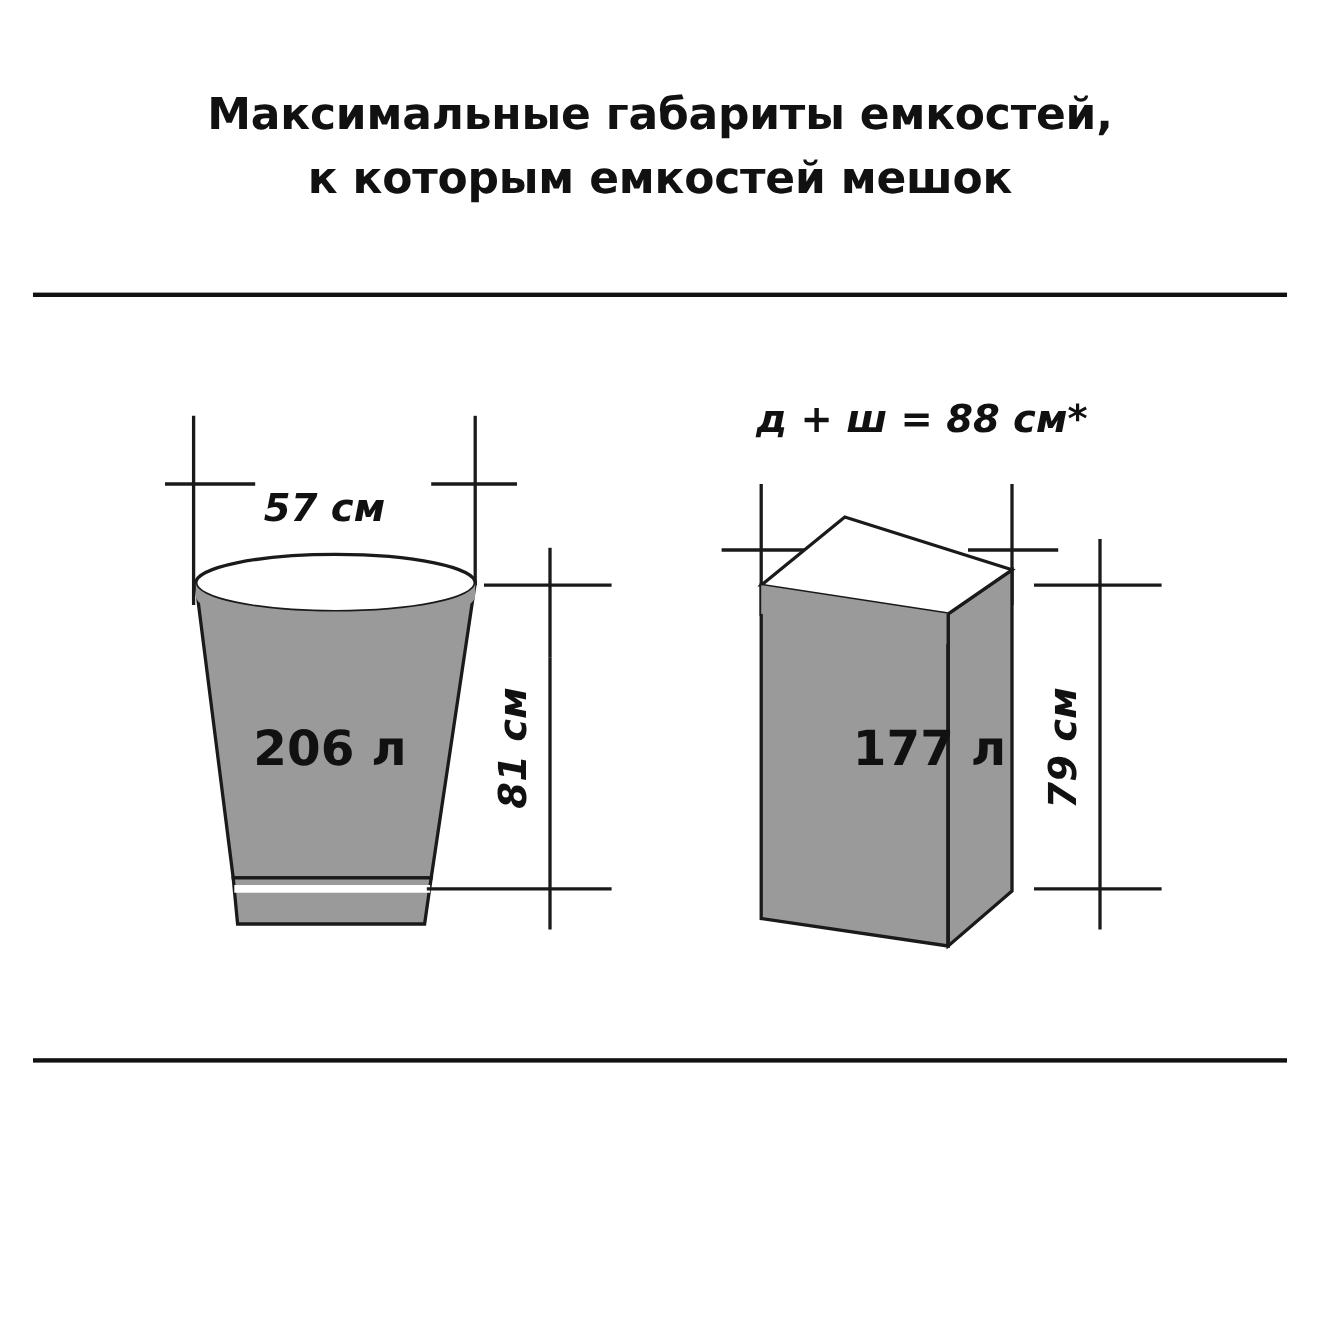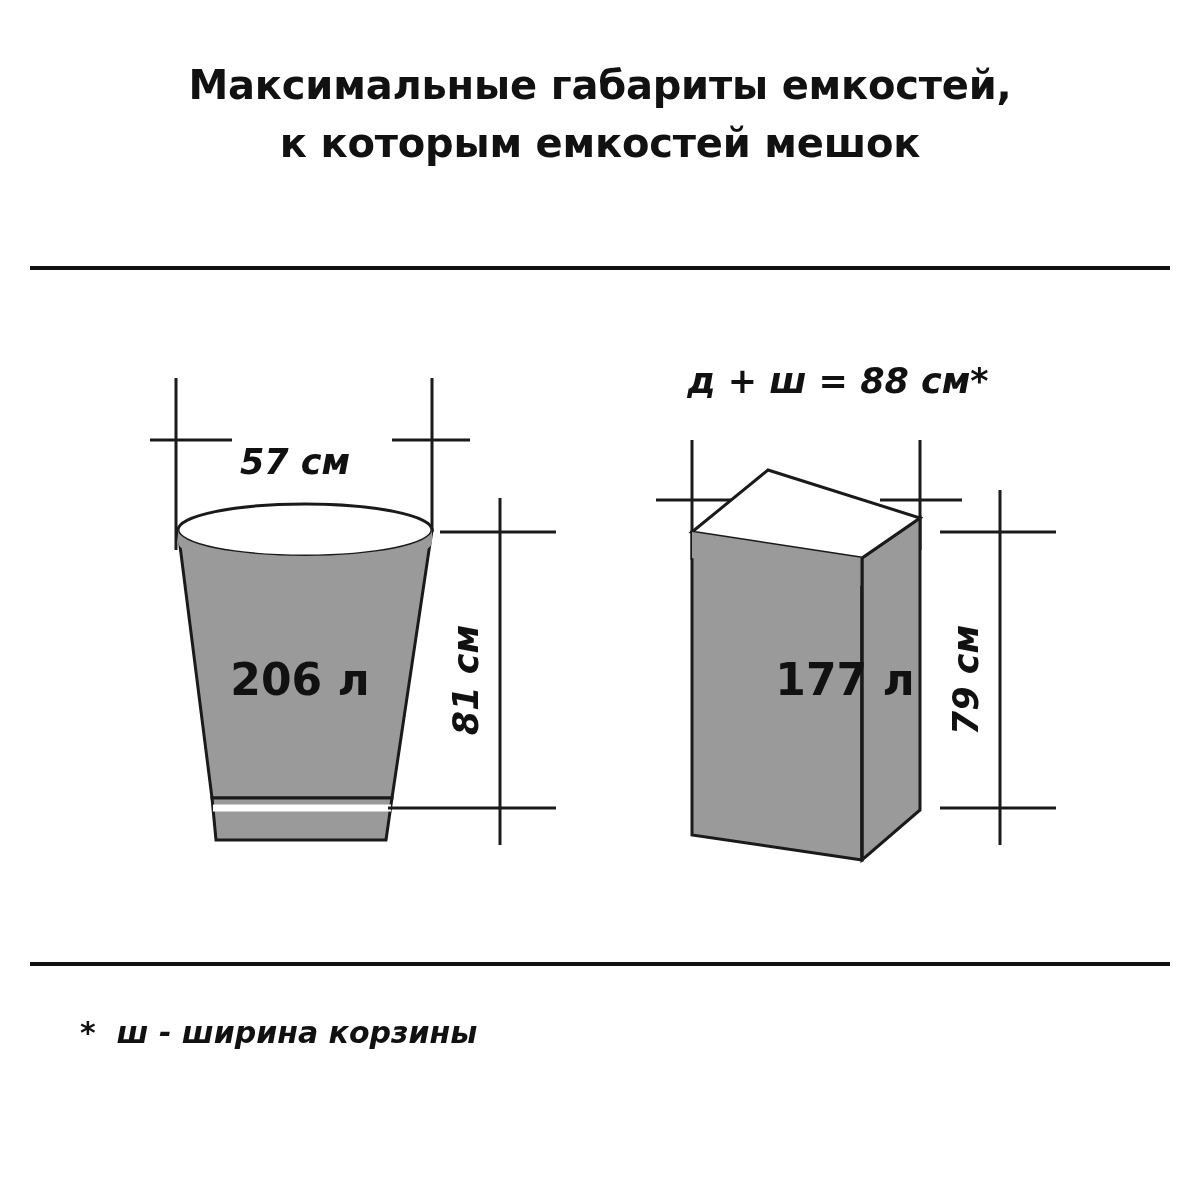--- a/index.html
+++ b/index.html
@@ -16,21 +16,21 @@
     overflow: hidden;
   }
   .page {
     position: absolute;
     inset: 0;
   }
   .title {
     position: absolute;
     left: 0;
     right: 0;
-    top: 56px;
+    top: 75px;
     text-align: center;
     font-size: 40px;
     font-weight: bold;
     line-height: 1.45;
     letter-spacing: -0.2px;
     color: #111111;
   }
   .title .line2 { display: block; }
   .rule {
     position: absolute;
@@ -143,16 +143,15 @@
         <text x="845" y="395" font-family="DejaVu Sans, Liberation Sans, sans-serif" font-size="44" font-weight="bold" text-anchor="middle" fill="#111111">177 л</text>
 
         <text x="978" y="380" font-family="DejaVu Sans, Liberation Sans, sans-serif" font-size="35" font-weight="bold" font-style="italic" text-anchor="middle" fill="#111111" transform="rotate(-90 978 380)">79 см</text>
       </g>
     </svg>
   </div>
 
   <div class="rule rule-bottom"></div>
 
   <div class="footnotes">
-    <div>*  ш - ширина корзины</div>
   </div>
 
 </div>
 
 </body></html>

